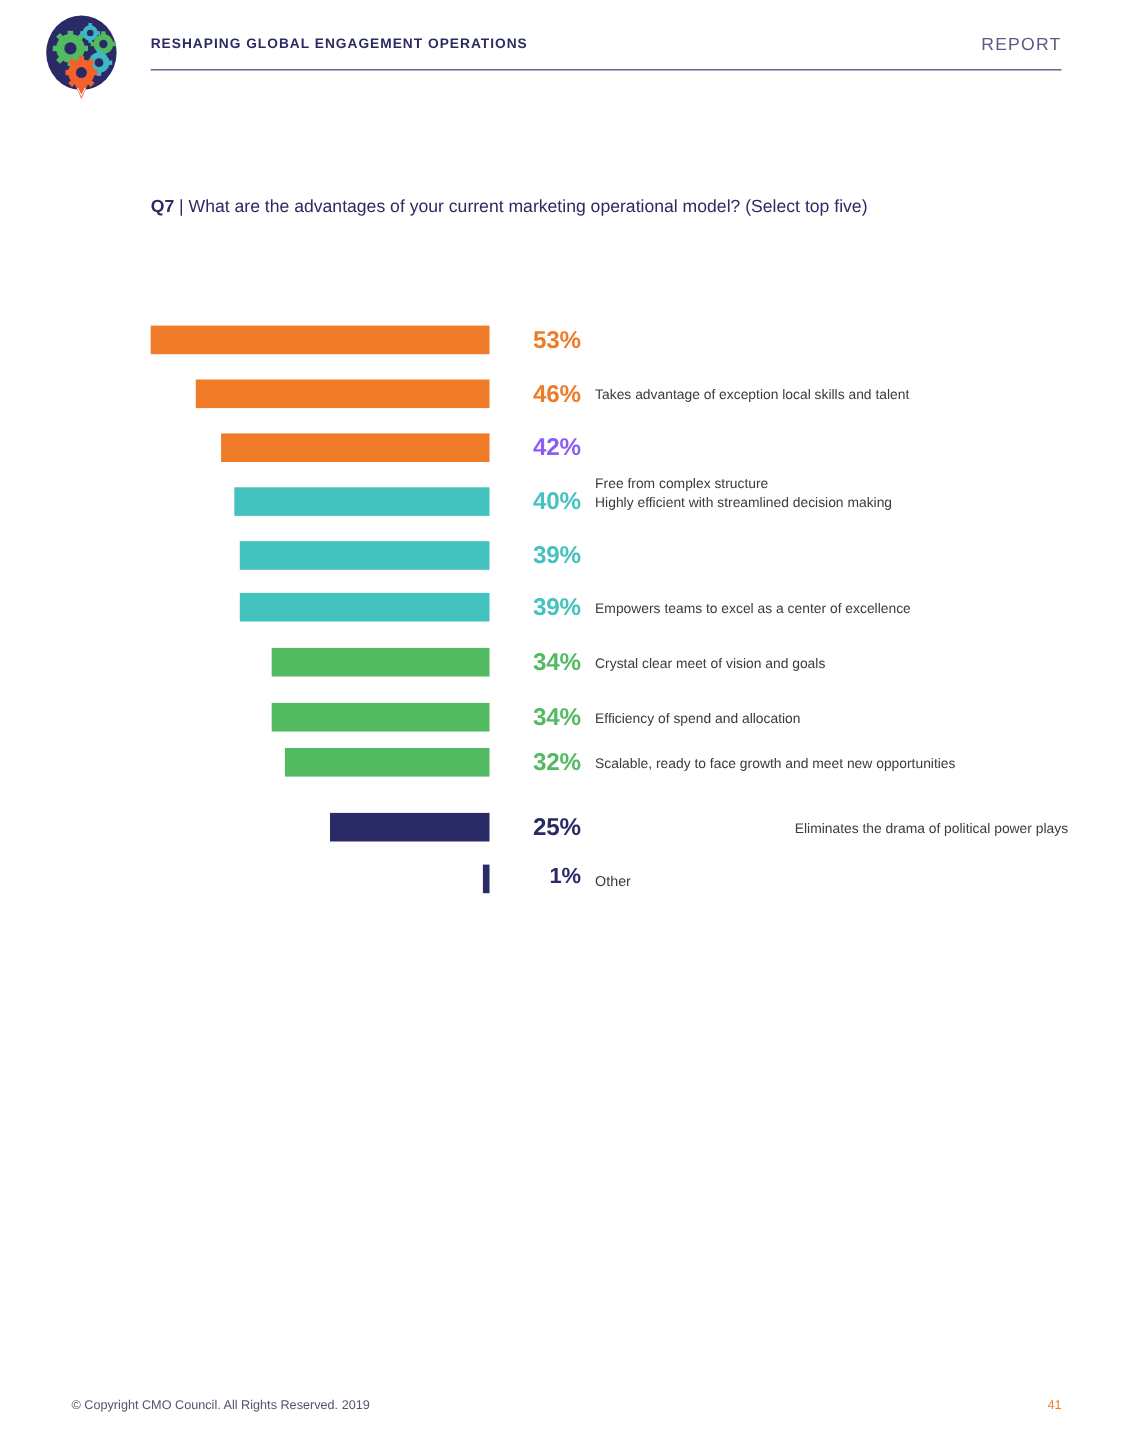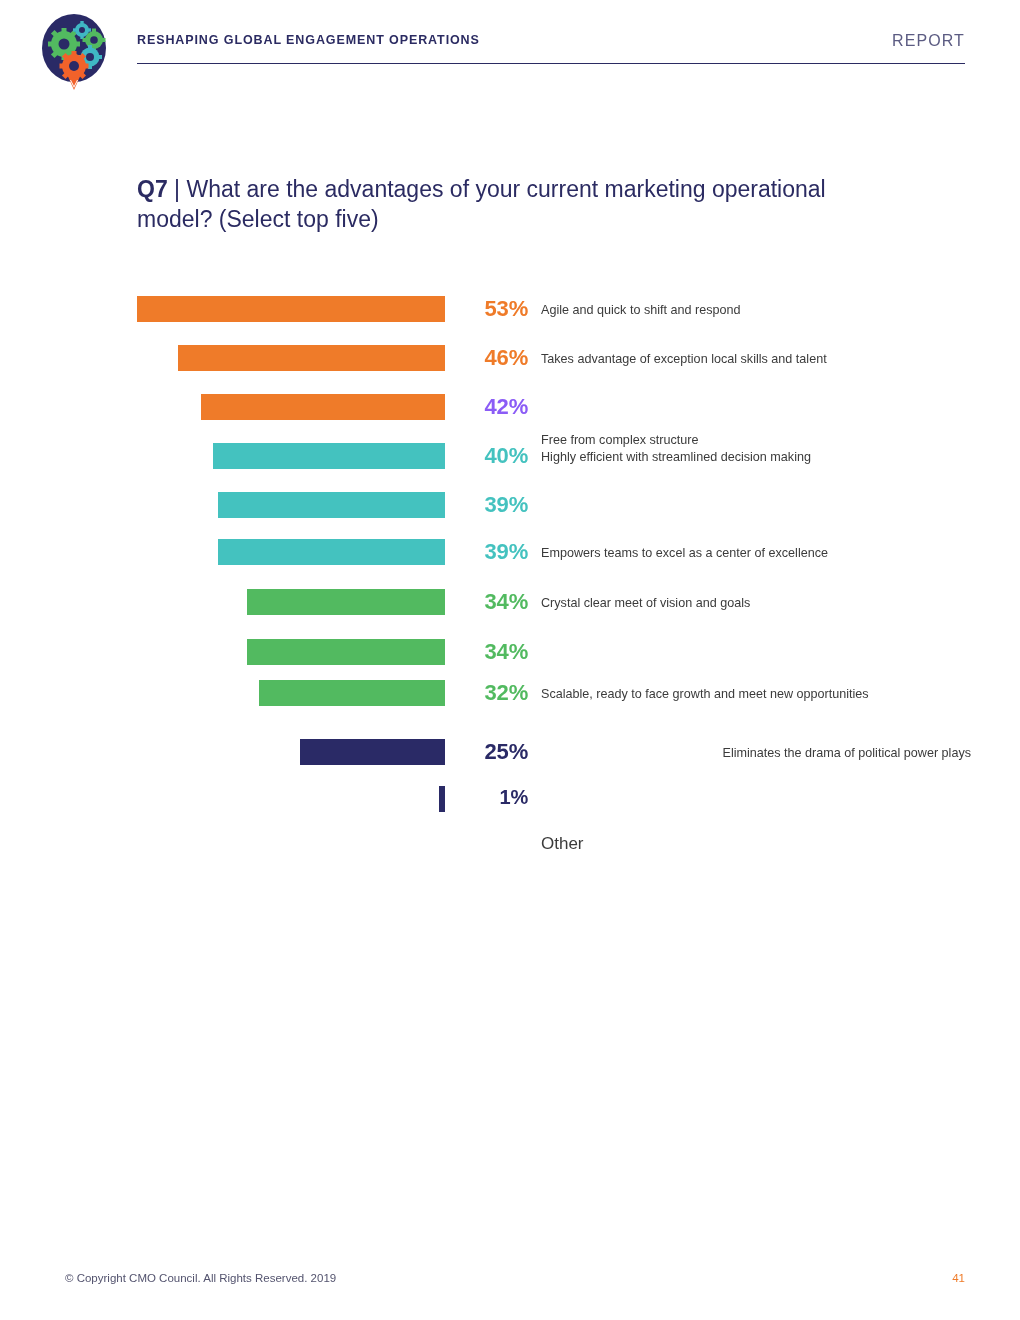--- a/index.html
+++ b/index.html
@@ -59,21 +59,21 @@
     left: 137px; top: 63px;
     width: 828px; height: 1.4px;
     background: #2b2b62;
   }
 
   
   #question {
     position: absolute;
     left: 137px; top: 174px;
     width: 760px;
-    font-size: 23px;
+    font-size: 16px;
     line-height: 30px;
     color: #2b2b62;
     font-weight: normal;
   }
   #question .qnum { font-weight: bold; }
 
   
   #chart {
     position: absolute;
     left: 0; top: 296px;
@@ -215,21 +215,20 @@
     <span>|</span>
     <span>What are the advantages of your current marketing operational model? (Select top five)</span>
   </div>
 
   <div id="chart">
       <div class="row" style="position: absolute; top: 0px; height: 40px;">
         <div class="bar-track" style="top: 0px;">
           <span class="bar" style="width: 308px; background: rgb(239, 123, 41);"></span>
         </div>
         <div class="pct" style="color: rgb(239, 123, 41); top: 0px;">53%</div>
-        <div class="cat" style="top: 5px;">Agile and quick to shift and respond</div>
       </div>
       <div class="row" style="position: absolute; top: 49px; height: 40px; text-decoration: underline;">
         <div class="bar-track" style="top: 0px;">
           <span class="bar" style="width: 267px; background: rgb(239, 123, 41);"></span>
         </div>
         <div class="pct" style="color: rgb(239, 123, 41); top: 0px;">46%</div>
         <div class="cat" style="top: 5px;">Takes advantage of exception local skills and talent</div>
       </div>
       <div class="row" style="position: absolute; top: 98px; height: 40px;">
         <div class="bar-track" style="top: 0px;">
@@ -263,41 +262,42 @@
           <span class="bar" style="width: 198px; background: rgb(82, 186, 96);"></span>
         </div>
         <div class="pct" style="color: rgb(82, 186, 96); top: 0px;">34%</div>
         <div class="cat" style="top: 5px;">Crystal clear meet of vision and goals</div>
       </div>
       <div class="row" style="position: absolute; top: 343px; height: 40px;">
         <div class="bar-track" style="top: 0px;">
           <span class="bar" style="width: 198px; background: rgb(82, 186, 96);"></span>
         </div>
         <div class="pct" style="color: rgb(82, 186, 96); top: 0px;">34%</div>
+        <div class="cat" style="top: 5px;">Efficiency of spend and allocation</div>
       </div>
       <div class="row" style="position: absolute; top: 384px; height: 40px;">
         <div class="bar-track" style="top: 0px;">
           <span class="bar" style="width: 186px; background: rgb(82, 186, 96);"></span>
         </div>
         <div class="pct" style="color: rgb(82, 186, 96); top: 0px;">32%</div>
         <div class="cat" style="top: 5px;">Scalable, ready to face growth and meet new opportunities</div>
       </div>
       <div class="row" style="position: absolute; top: 443px; height: 40px;">
         <div class="bar-track" style="top: 0px;">
           <span class="bar" style="width: 145px; background: rgb(42, 42, 102);"></span>
         </div>
         <div class="pct" style="color: rgb(42, 42, 102); top: 0px;">25%</div>
         <div class="cat" style="top: 5px; text-align: right;">Eliminates the drama of political power plays</div>
       </div>
       <div class="row" style="position: absolute; top: 490px; height: 40px;">
         <div class="bar-track" style="top: 0px;">
           <span class="bar" style="width: 6px; background: rgb(42, 42, 102); height: 26px;"></span>
         </div>
         <div class="pct" style="color: rgb(42, 42, 102); top: 0px; font-size: 20px;">1%</div>
-        <div class="cat" style="top: 6px; font-size: 17px; margin-top: 43px;">Other</div>
+        <div class="cat" style="top: 6px; font-size: 13px;">Other</div>
       </div>
     </div>
 
   <div id="footer-copyright">© Copyright CMO Council. All Rights Reserved. 2019</div>
 
   <div id="footer-pageno">41</div>
 
 </div>
 
 </body></html>

